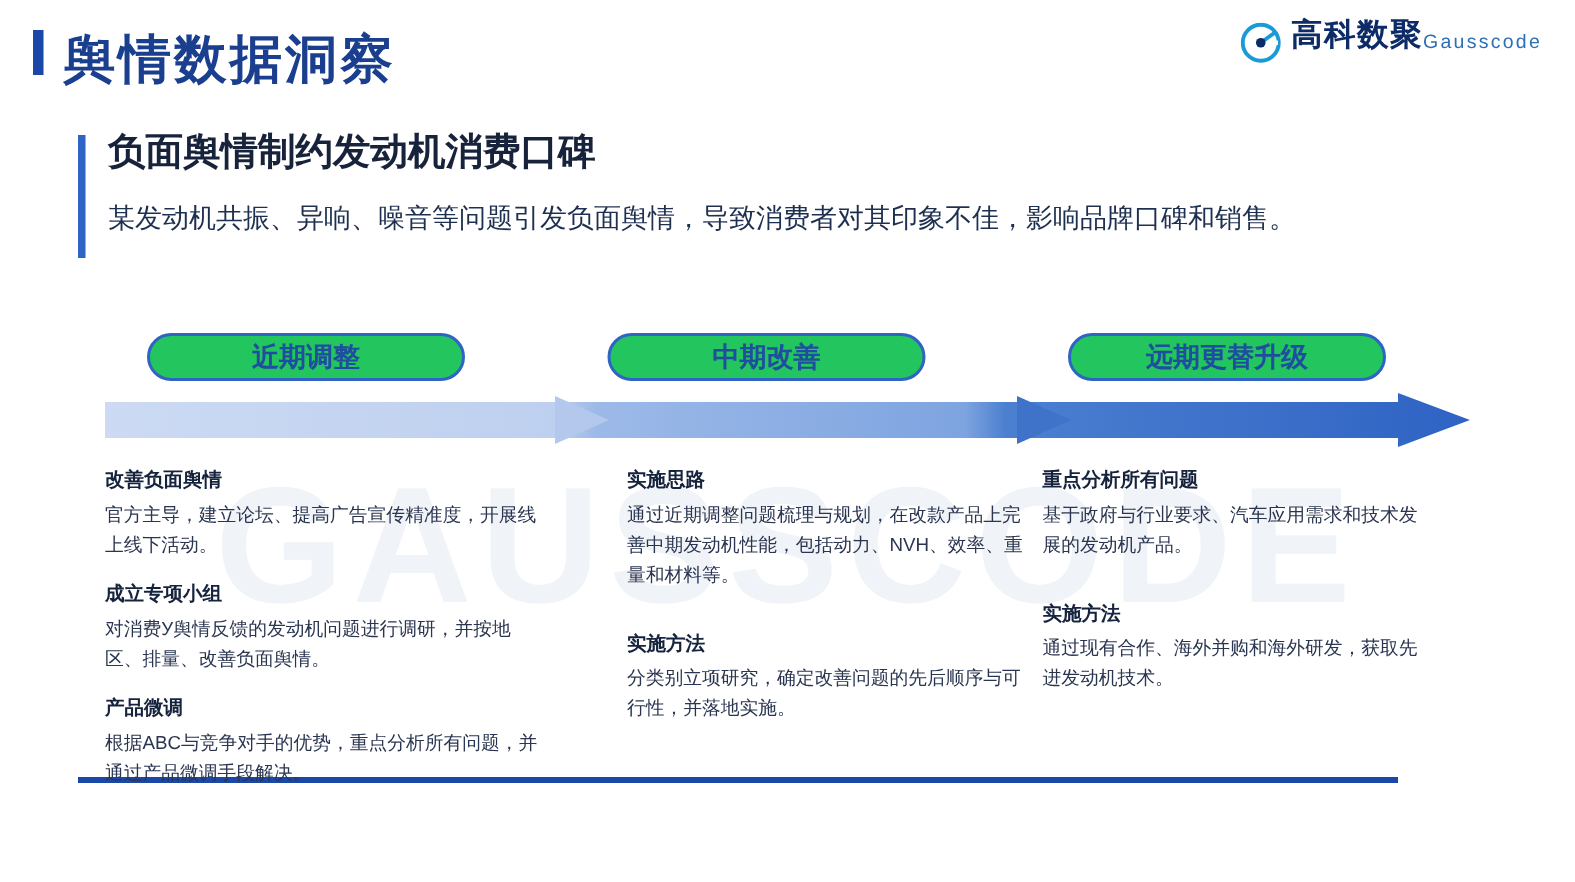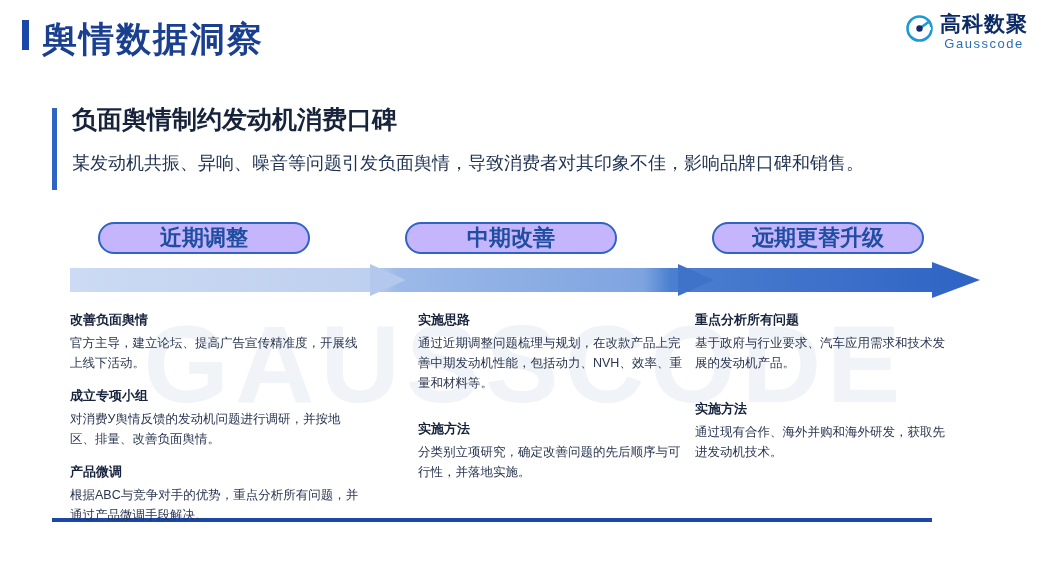--- a/index.html
+++ b/index.html
@@ -54,22 +54,22 @@
     align-items: flex-start;
   }
   .logo-mark {
     width: 27px;
     height: 27px;
     margin-top: 3px;
     margin-right: 7px;
   }
   .logo-text {
     display: flex;
-    flex-direction: column;
-    align-items: center;
+    flex-direction: row;
+    align-items: flex-end;
   }
   .logo-cn {
     font-size: 21px;
     font-weight: bold;
     color: #0d2b66;
     letter-spacing: 1px;
     line-height: 24px;
   }
   .logo-en {
     font-size: 13px;
@@ -91,21 +91,21 @@
     letter-spacing: 6px;
     user-select: none;
     pointer-events: none;
     z-index: 0;
   }
 
   
   .title-block {
     position: absolute;
     left: 52px;
-    top: 102px;
+    top: 84px;
     z-index: 2;
   }
   .title-accent {
     position: absolute;
     left: 0;
     top: 6px;
     width: 5px;
     height: 82px;
     background: #2f63c4;
   }
@@ -124,25 +124,25 @@
     line-height: 26px;
   }
 
   
   .pill {
     position: absolute;
     top: 222px;
     height: 32px;
     border: 2px solid #2f63c4;
     border-radius: 17px;
-    background: #c4b5fd;
+    background: #22c55e;
     display: flex;
     align-items: center;
     justify-content: center;
-    font-size: 22px;
+    font-size: 18px;
     font-weight: bold;
     color: #1f4da0;
     z-index: 3;
     box-sizing: border-box;
   }
   .pill-0 { left: 98px;  width: 212px; }
   .pill-1 { left: 405px; width: 212px; }
   .pill-2 { left: 712px; width: 212px; }
 
   

